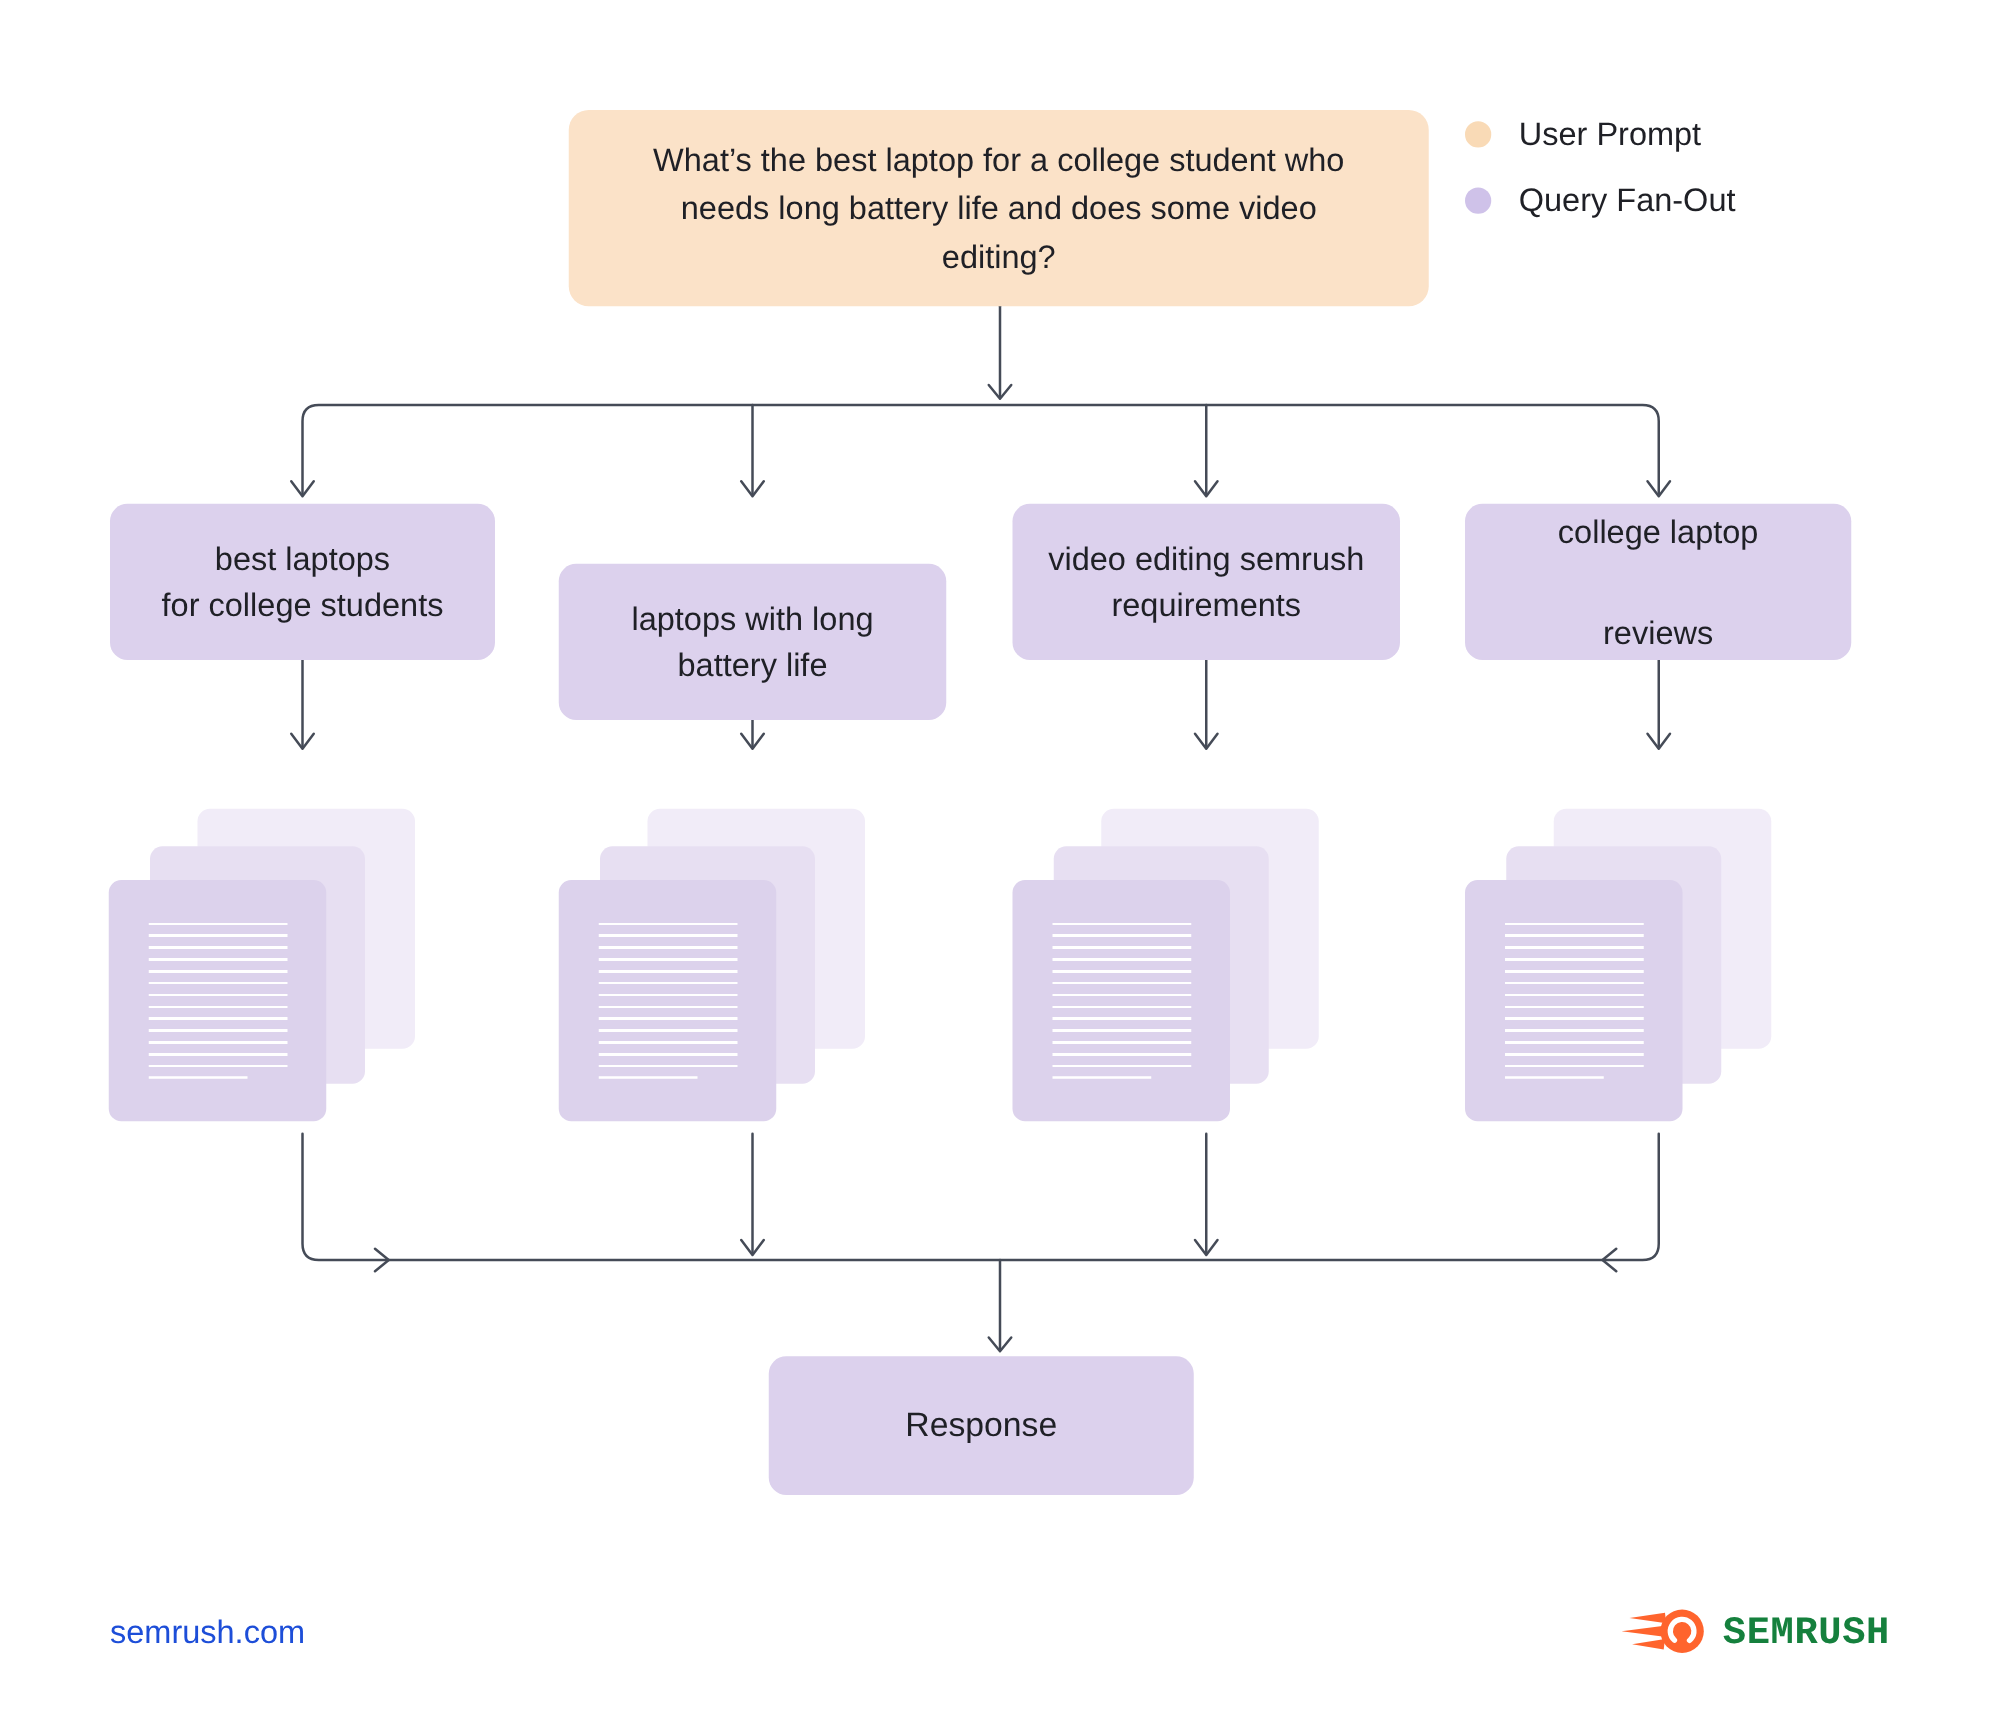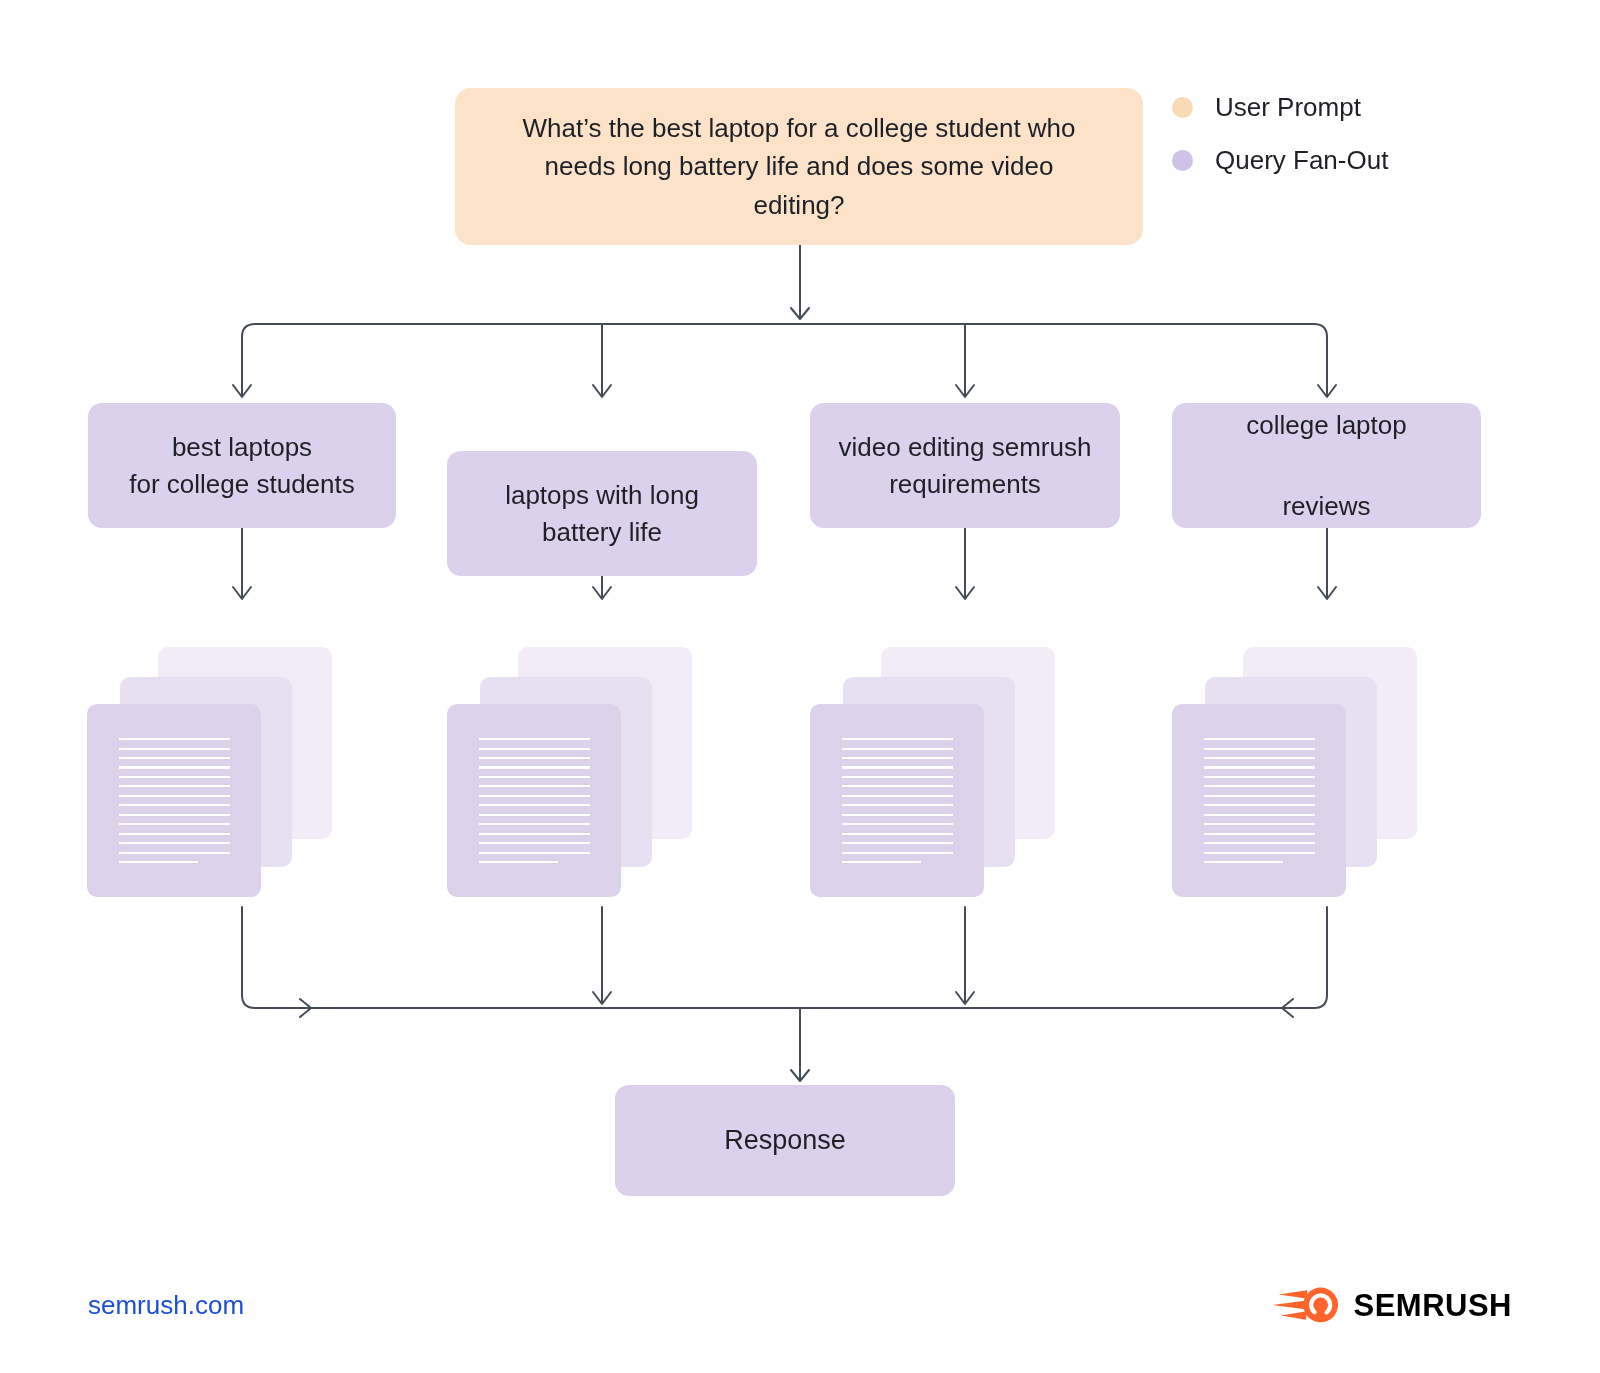--- a/index.html
+++ b/index.html
@@ -91,21 +91,22 @@
     position: absolute;
     right: 88px; top: 1286px;
     display: flex;
     align-items: center;
     gap: 10px;
   }
   .brand-word {
     font-size: 31px;
     font-weight: 800;
     letter-spacing: 0.5px;
-    color: #000000;
+    color: #15803d;
+    font-family: Liberation Mono, monospace;
   }
 </style>
 </head>
 <body>
 
 <div class="canvas">
 
   <svg class="connectors" viewBox="0 0 1600 1373" fill="none" stroke="#454b57" stroke-width="2" stroke-linecap="round" stroke-linejoin="round">
 
     <path d="M800 245 L800 318"></path>

